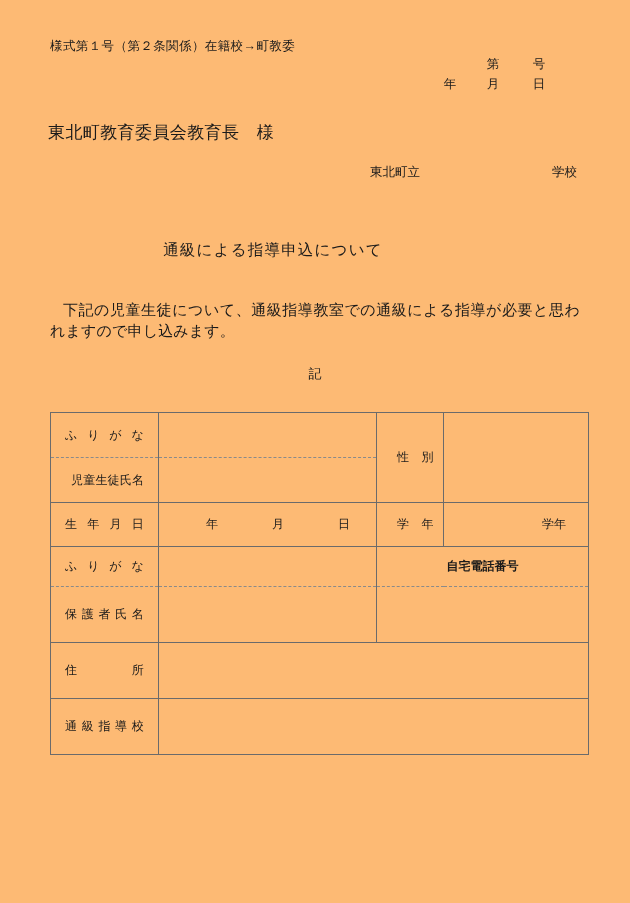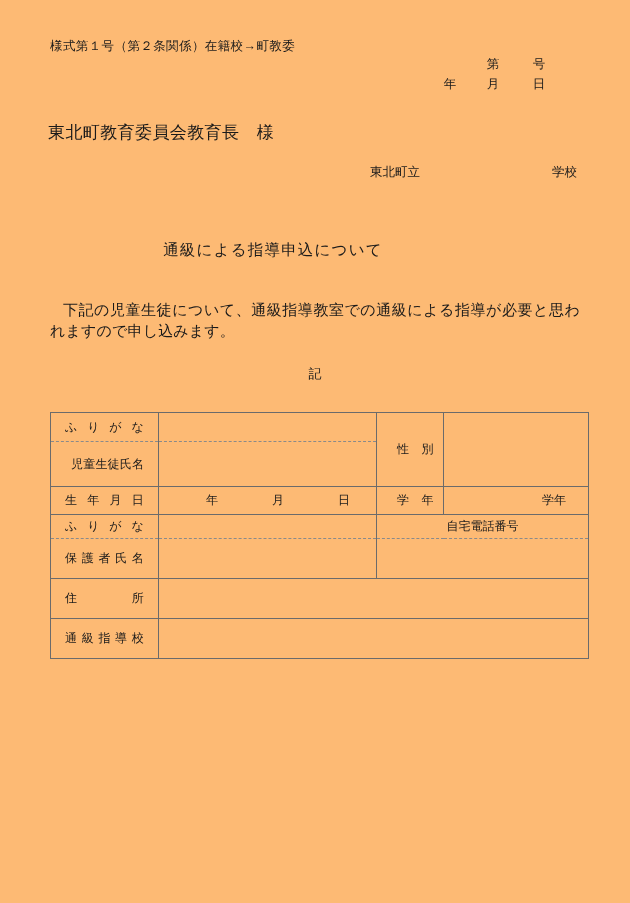--- a/index.html
+++ b/index.html
@@ -115,25 +115,25 @@
     vertical-align: middle;
   }
   td.label {
     text-align: center;
     letter-spacing: 0.2px;
     white-space: nowrap;
   }
   td.label.spread {
     text-align: justify;
     text-align-last: justify;
-    padding: 0 14px;
+    padding: 8px 14px;
   }
   td.dotted-bottom { border-bottom: 1px dashed #8a8a8a; }
   td.dotted-top    { border-top: 1px dashed #8a8a8a; }
-  td.center { text-align: center; }
+  td.center { text-align: center; font-weight: bold; }
   td.right  { text-align: right; padding-right: 22px; }
 
   .date-inline {
     display: block;
     text-align: right;
     padding-right: 16px;
     white-space: nowrap;
   }
   .date-inline span { display: inline-block; width: 66px; text-align: center; }
 </style>

